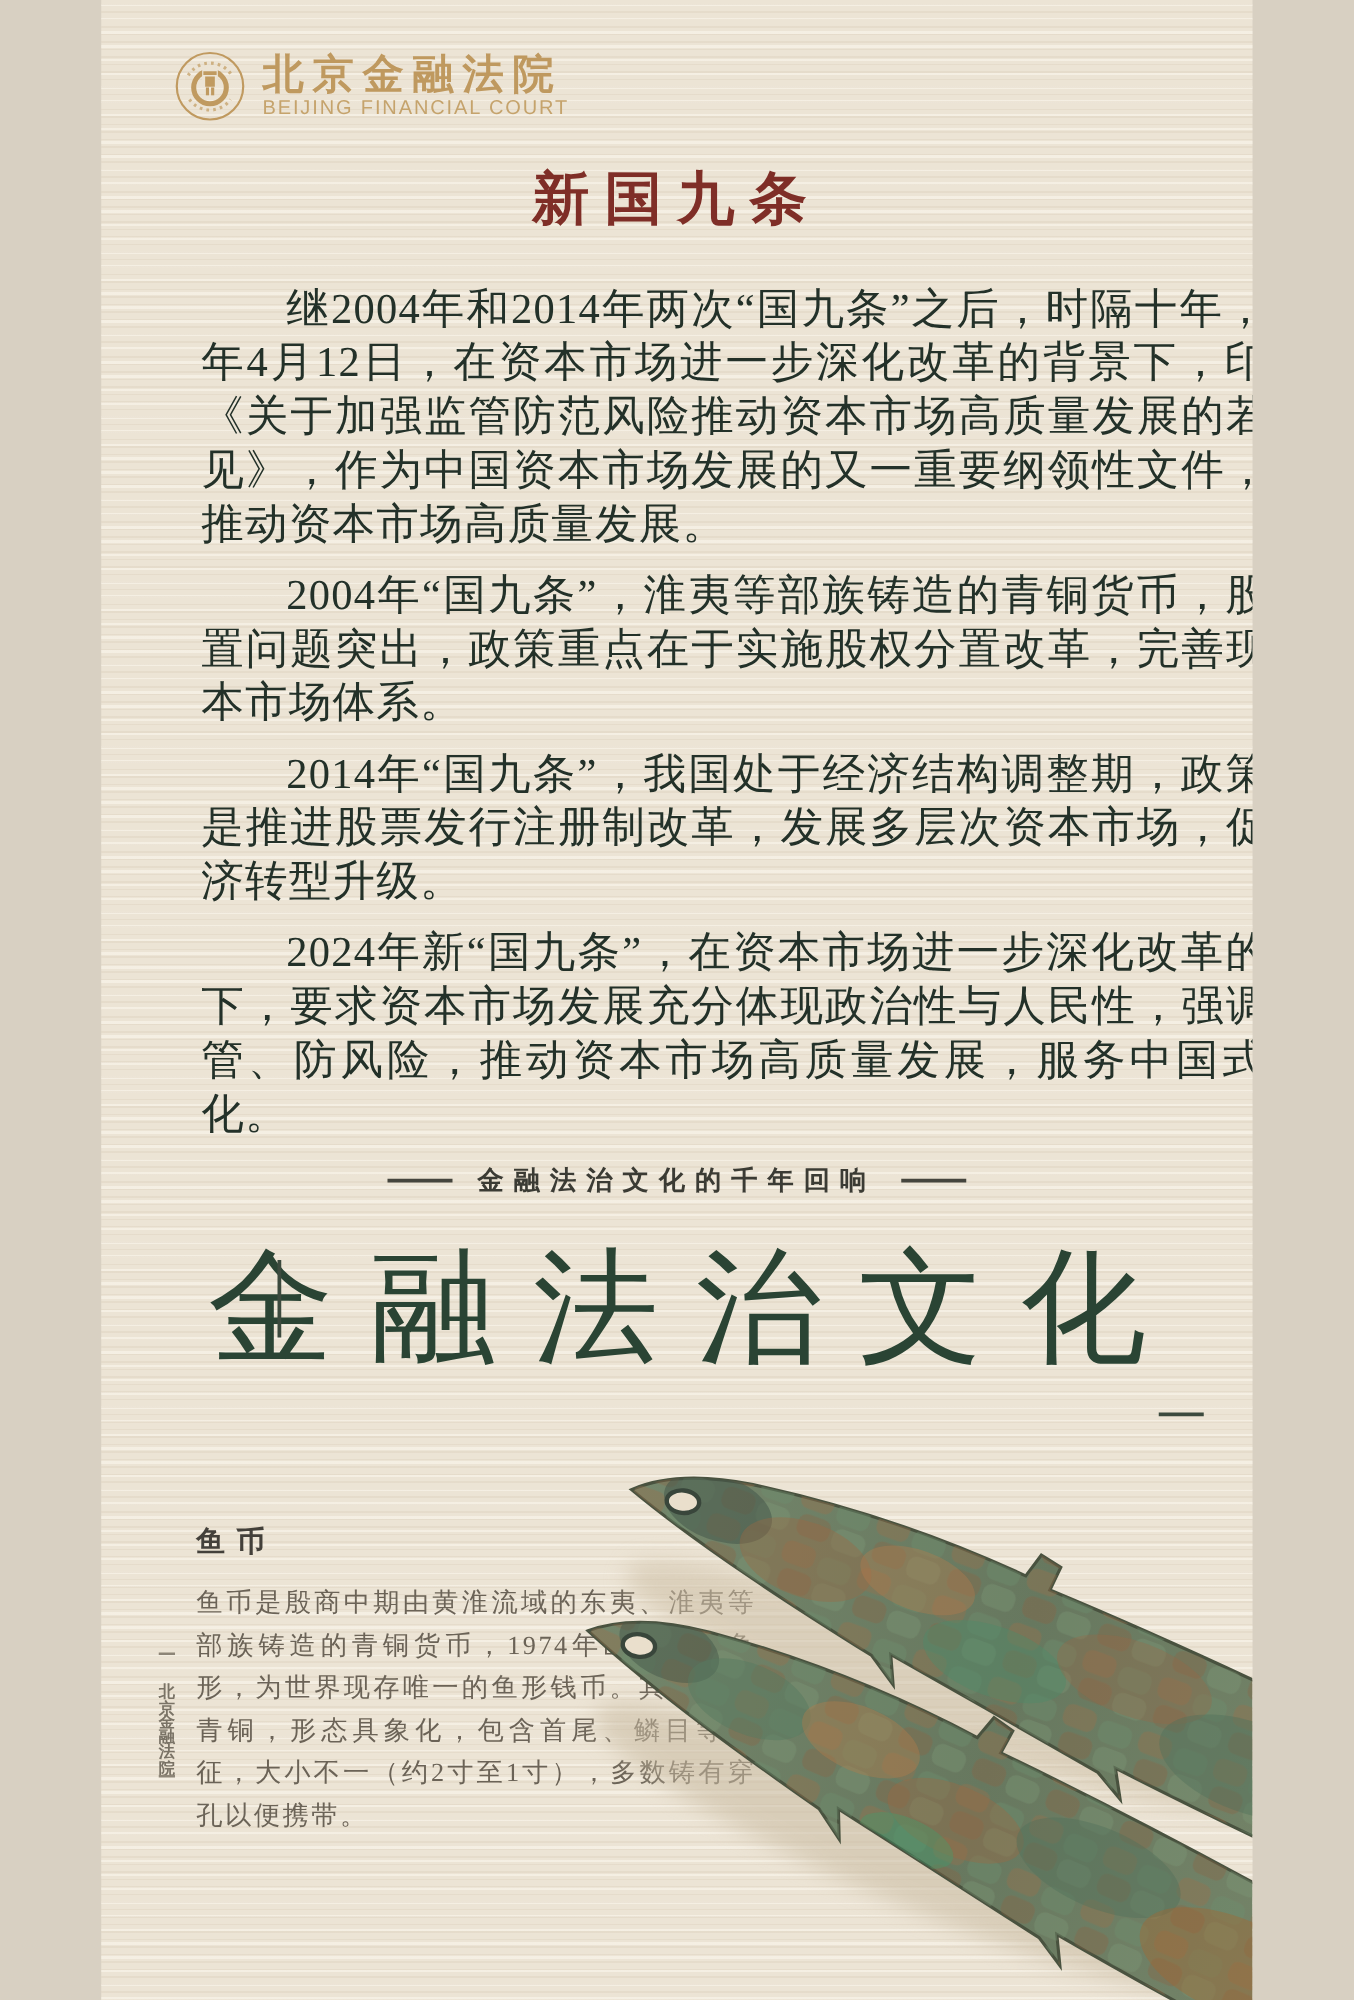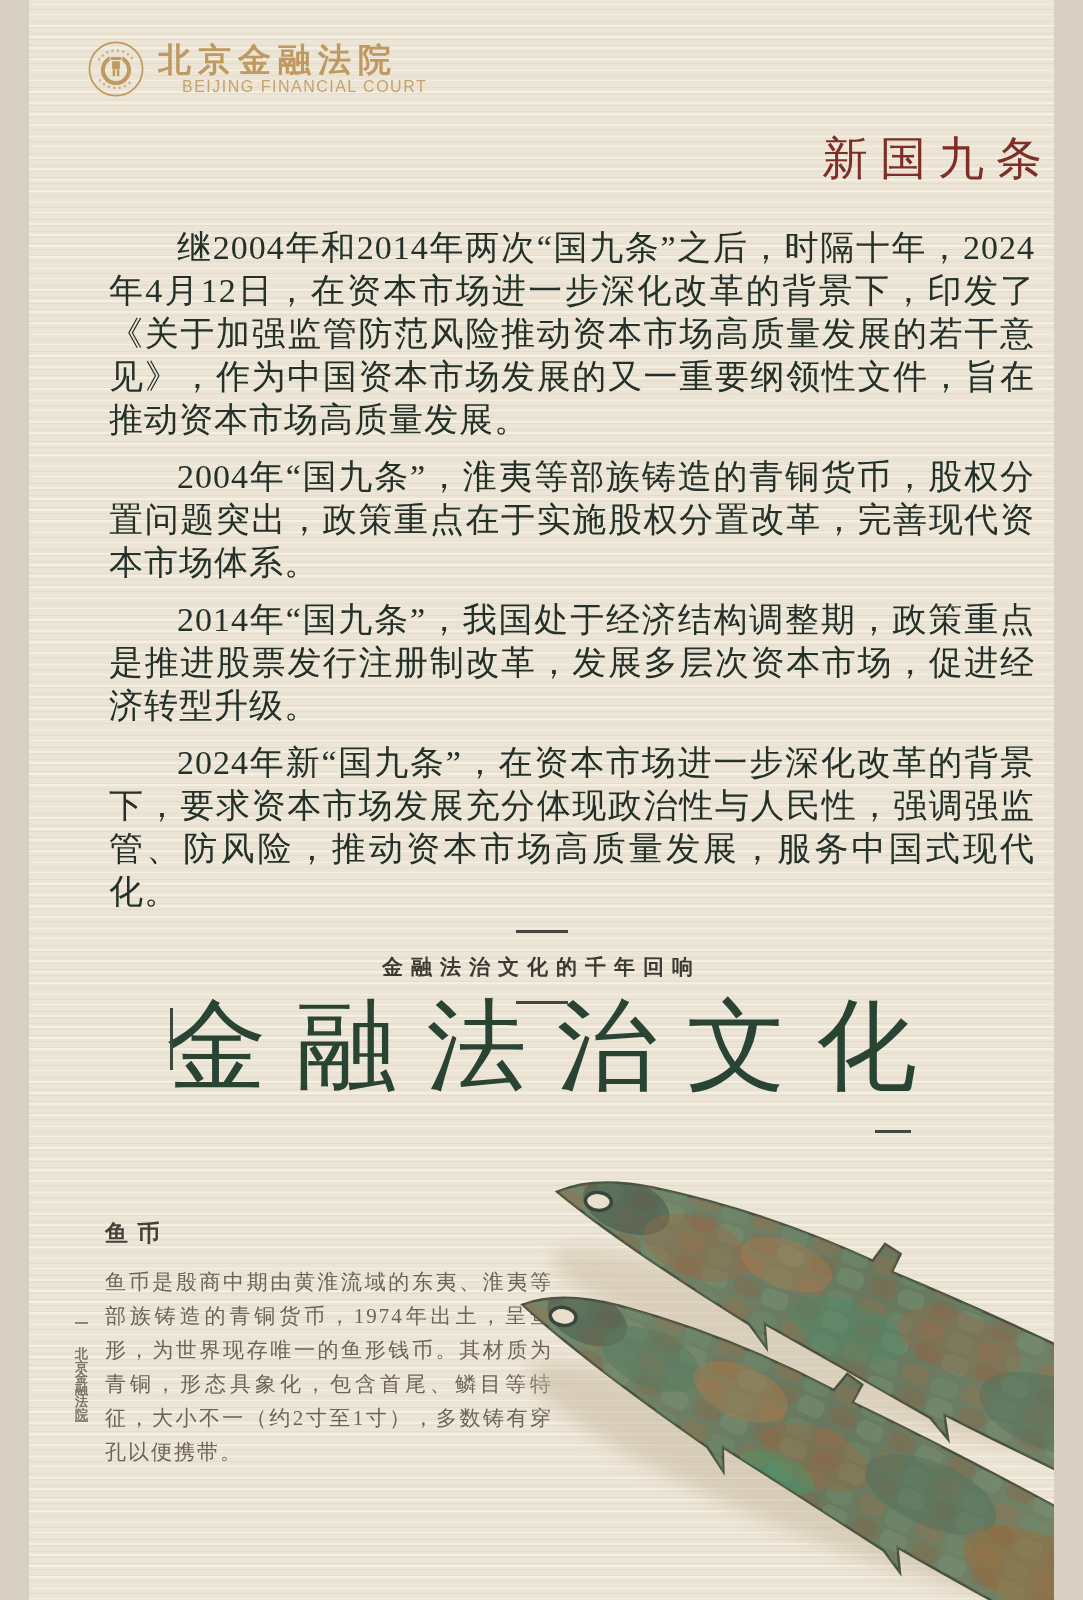--- a/index.html
+++ b/index.html
@@ -1,47 +1,47 @@
 <!DOCTYPE html>
 <html lang="zh"><head>
 <meta charset="utf-8">
 <style>
   * { margin:0; padding:0; box-sizing:border-box; }
   html,body { background:#d8d0c2; }
   body { font-family:"Liberation Serif","DejaVu Serif",serif; }
 
   .page{
-    position:relative; width:1025px; height:1600px; margin:0 auto; overflow:hidden;
+    position:relative; width:921px; height:1600px; margin:0 auto; overflow:hidden;
     background-color:#ece4d5;
     background-image:
       repeating-linear-gradient(0deg, rgba(203,187,163,.20) 0px, rgba(203,187,163,.20) 1px, transparent 1px, transparent 6px),
       repeating-linear-gradient(0deg, rgba(255,252,244,.45) 0px, rgba(255,252,244,.45) 2px, transparent 2px, transparent 11px);
   }
 
   
   .brand{ position:absolute; top:40px; left:58px; display:flex; align-items:center; }
   .brand svg{ width:58px; height:58px; display:block; }
   .brand-text{ margin-left:13px; }
   .brand-zh{ font-size:33px; font-weight:bold; letter-spacing:7px; color:#bf995f; line-height:1.1; }
-  .brand-en{ font-size:16px; letter-spacing:1.5px; color:#c5a36c; font-family:"Liberation Sans","DejaVu Sans",sans-serif;margin-left:24px; }
+  .brand-en{ font-size:16px; letter-spacing:1.5px; color:#c5a36c; font-family:"Liberation Sans","DejaVu Sans",sans-serif; }
 
   
-  .title{ position:absolute; top:128px; left:0; width:100%; text-align:right;
-    font-size:46px; font-weight:normal; letter-spacing:12px; color:#7f2e27; }
+  .title{ position:absolute; top:128px; left:0; width:100%; text-align:center;
+    font-size:46px; font-weight:bold; letter-spacing:12px; color:#7f2e27; }
 
   
   .article{ position:absolute; top:226px; left:80px; width:926px; color:#233129; }
   .article p{
     font-size:34px; line-height:43px; letter-spacing:1px;
     text-indent:2em; text-align:justify; margin:0 0 14px 0;
   }
 
   
   .divider{ position:absolute; top:930px; left:0; width:100%;
-    display:flex; align-items:center; justify-content:center; gap:20px;flex-direction:column; }
+    display:flex; align-items:center; justify-content:center; gap:20px; }
   .divider .dash{ width:52px; height:3px; background:#45453d; }
   .divider-label{ font-size:21px; font-weight:bold; letter-spacing:8px; color:#3b3b34;
     font-family:"Liberation Sans","DejaVu Sans",sans-serif; }
 
   
   .seal-title{ position:absolute; top:982px; left:0; width:100%;
     display:flex; justify-content:center; gap:30px; }
   .seal-char{ font-size:100px; line-height:1.3; color:#2a4434; font-weight:500; }
   .decor-tick{ position:absolute; left:141px; top:1008px; width:3px; height:62px; background:#3c4a3e; }
   .decor-underline{ position:absolute; left:846px; top:1130px; width:36px; height:3px; background:#3c4a3e; }

